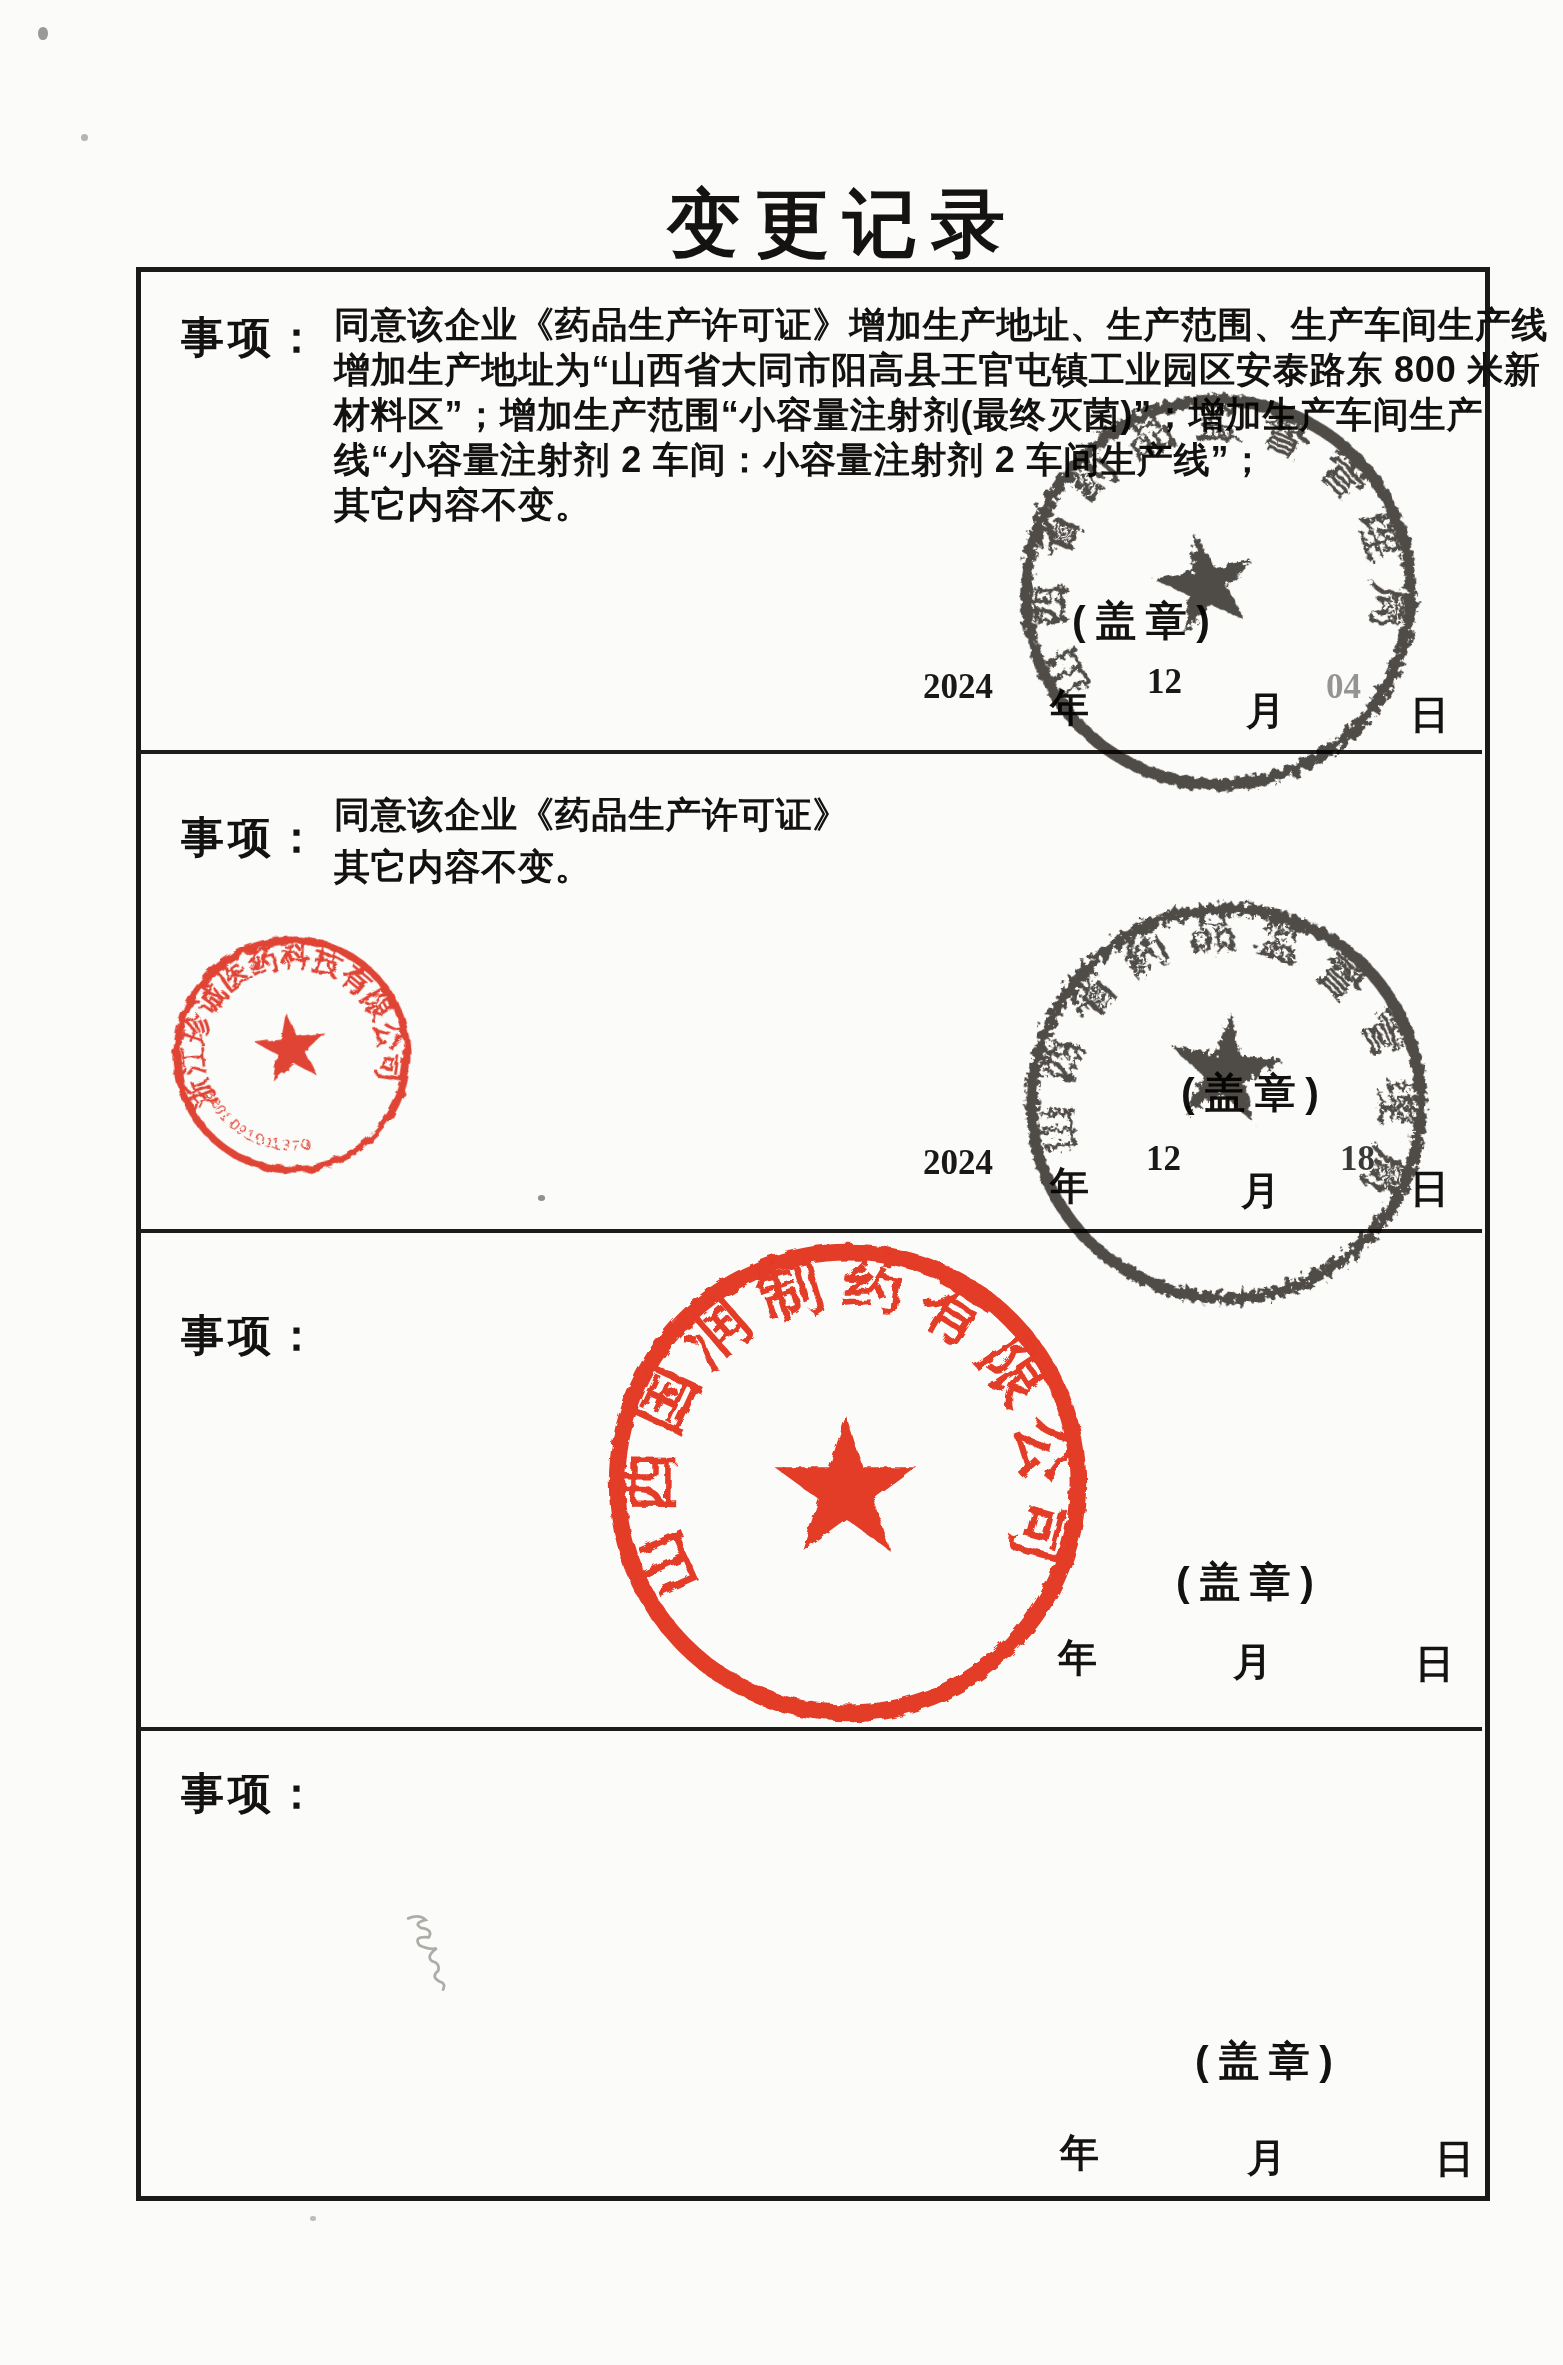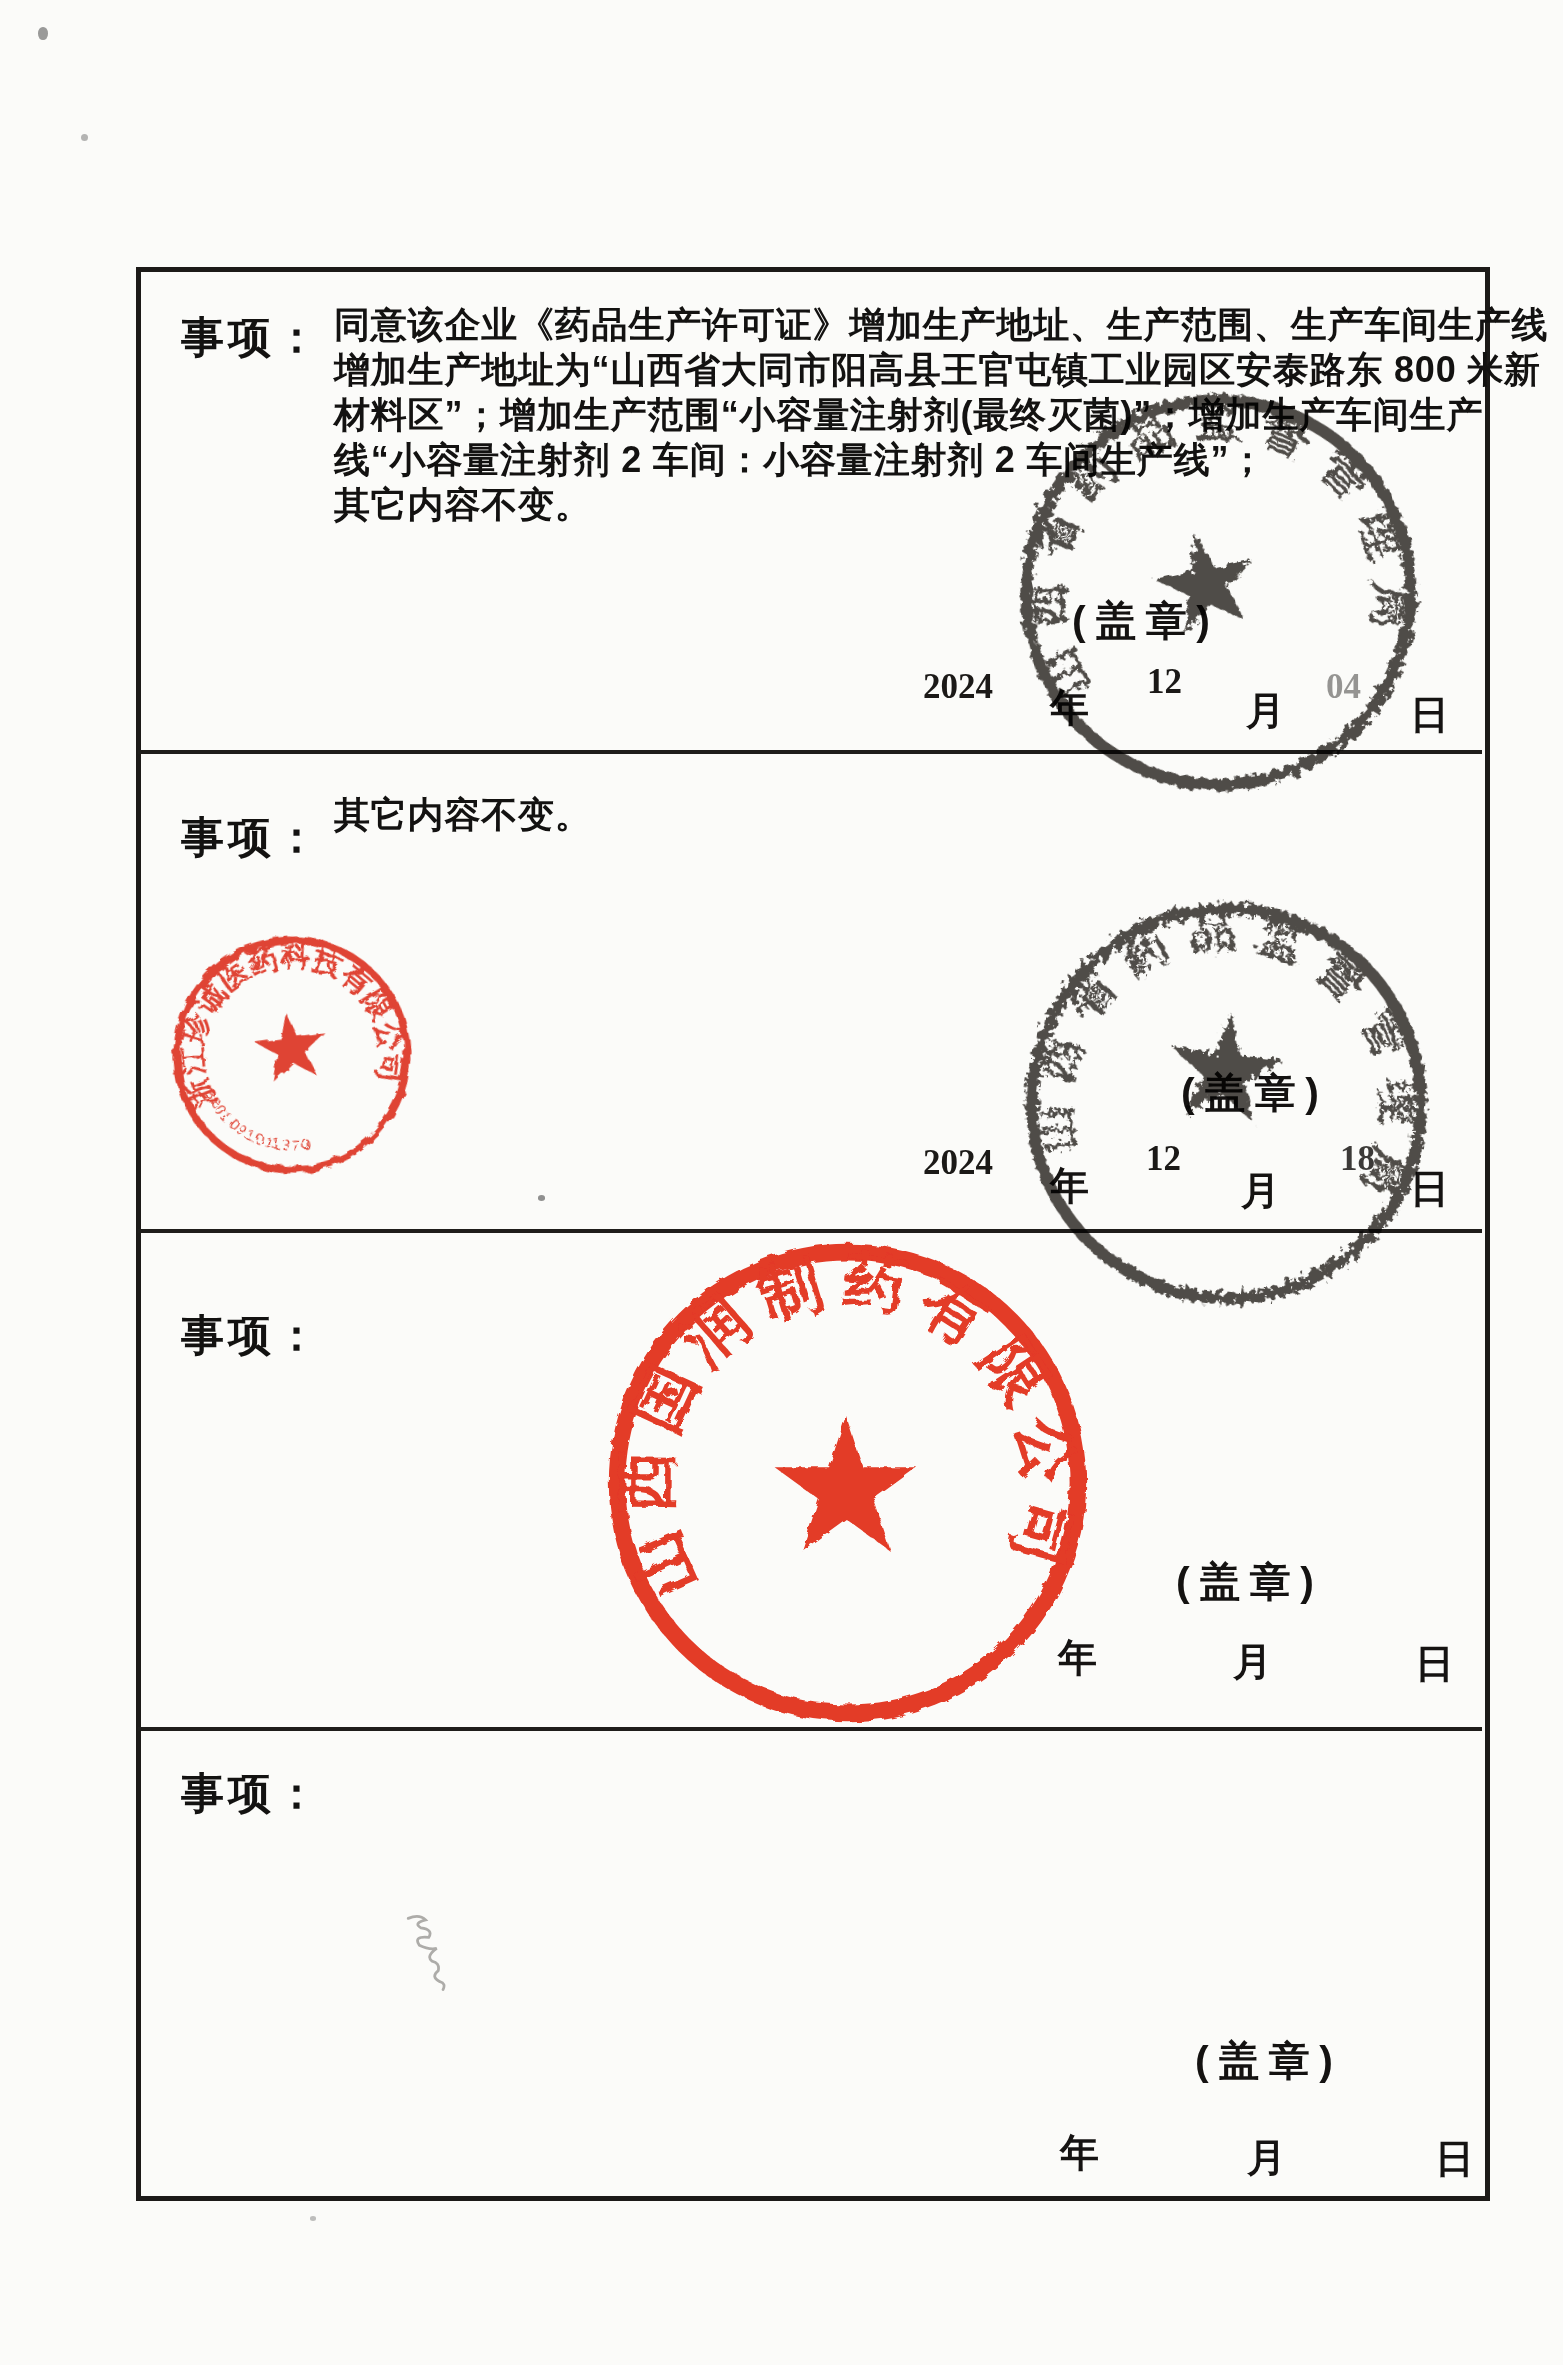--- a/index.html
+++ b/index.html
@@ -42,20 +42,21 @@
         <feDisplacementMap in="SourceGraphic" in2="n" scale="9"></feDisplacementMap>
       </filter>
     </defs>
   </svg>
 
   <div class="speck abs" style="left:38px;top:27px;width:9.5px;height:12.6px;opacity:.55"></div>
   <div class="speck abs" style="left:81px;top:134px;width:7px;height:7px;opacity:.4"></div>
   <div class="speck abs" style="left:538px;top:1195px;width:7px;height:5.5px;opacity:.6"></div>
   <div class="speck abs" style="left:310px;top:2216px;width:6.3px;height:4.7px;opacity:.35"></div>
 
+  <div class="abs title" style="left:667px;top:175px;">变更记录</div>
 
   <div class="abs tableBorder" style="left:136px;top:267px;width:1344px;height:1924px;"></div>
   <div class="abs hline" style="left:138px;top:750px;width:1344px;"></div>
   <div class="abs hline" style="left:138px;top:1229px;width:1344px;"></div>
   <div class="abs hline" style="left:138px;top:1727px;width:1344px;"></div>
 
   <div class="abs label" style="left:181px;top:309px;">事项：</div>
   <div class="abs s1text" style="left:334px;top:302px;">
     <div class="bodyline">同意该企业《药品生产许可证》增加生产地址、生产范围、生产车间生产线；</div>
     <div class="bodyline">增加生产地址为“山西省大同市阳高县王官屯镇工业园区安泰路东 800 米新</div>
@@ -77,20 +78,21 @@
       <path id="bt1" d="M 118.7 384.5 A 200 200 0 1 1 481.3 384.5"></path>
       <text font-size="58" font-weight="bold" fill="#2f2a26">
         <textPath href="#bt1" startOffset="4" textLength="796">山西省药品监督管理局</textPath>
       </text>
       <polygon fill="#2f2a26" transform="translate(287 288) scale(66)" points="0,-1 0.2246,-0.309 0.951,-0.309 0.3633,0.1181 0.588,0.809 0,0.382 -0.588,0.809 -0.3633,0.1181 -0.951,-0.309 -0.2246,-0.309"></polygon>
     </g>
   </svg>
 
   <div class="abs label" style="left:181px;top:809px;">事项：</div>
   <div class="abs s2text" style="left:334px;top:789px;">
+    <div class="bodyline">同意该企业《药品生产许可证》</div>
     <div class="bodyline">其它内容不变。</div>
   </div>
   <div class="abs sealnote" style="left:1181px;top:1066px;">(盖章)</div>
   <div class="abs datenum" style="left:923px;top:1143px;">2024</div>
   <div class="abs datechar" style="left:1050px;top:1159px;">年</div>
   <div class="abs datenum" style="left:1146px;top:1139px;">12</div>
   <div class="abs datechar" style="left:1241px;top:1164px;">月</div>
   <div class="abs datenum" style="left:1340px;top:1139px;opacity:.85">18</div>
   <div class="abs datechar" style="left:1410px;top:1162px;">日</div>
 

